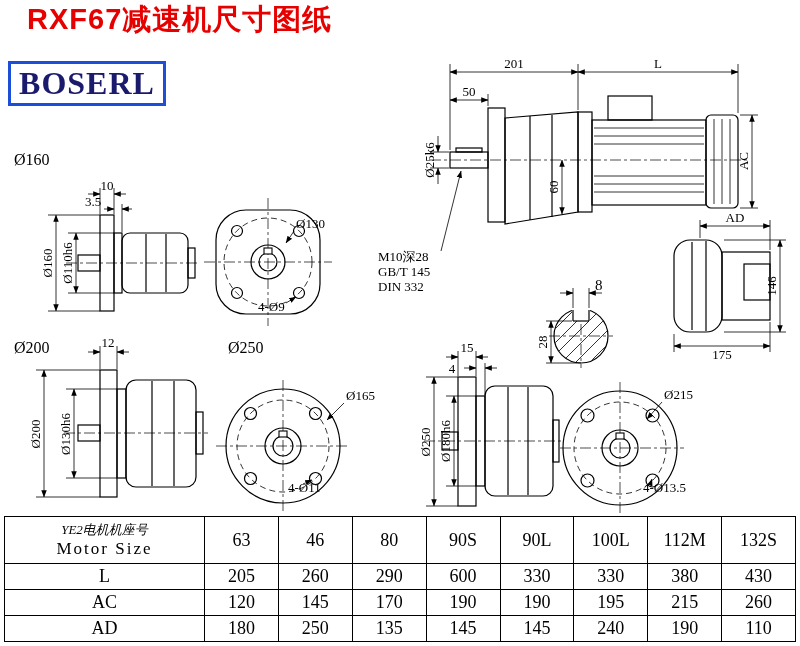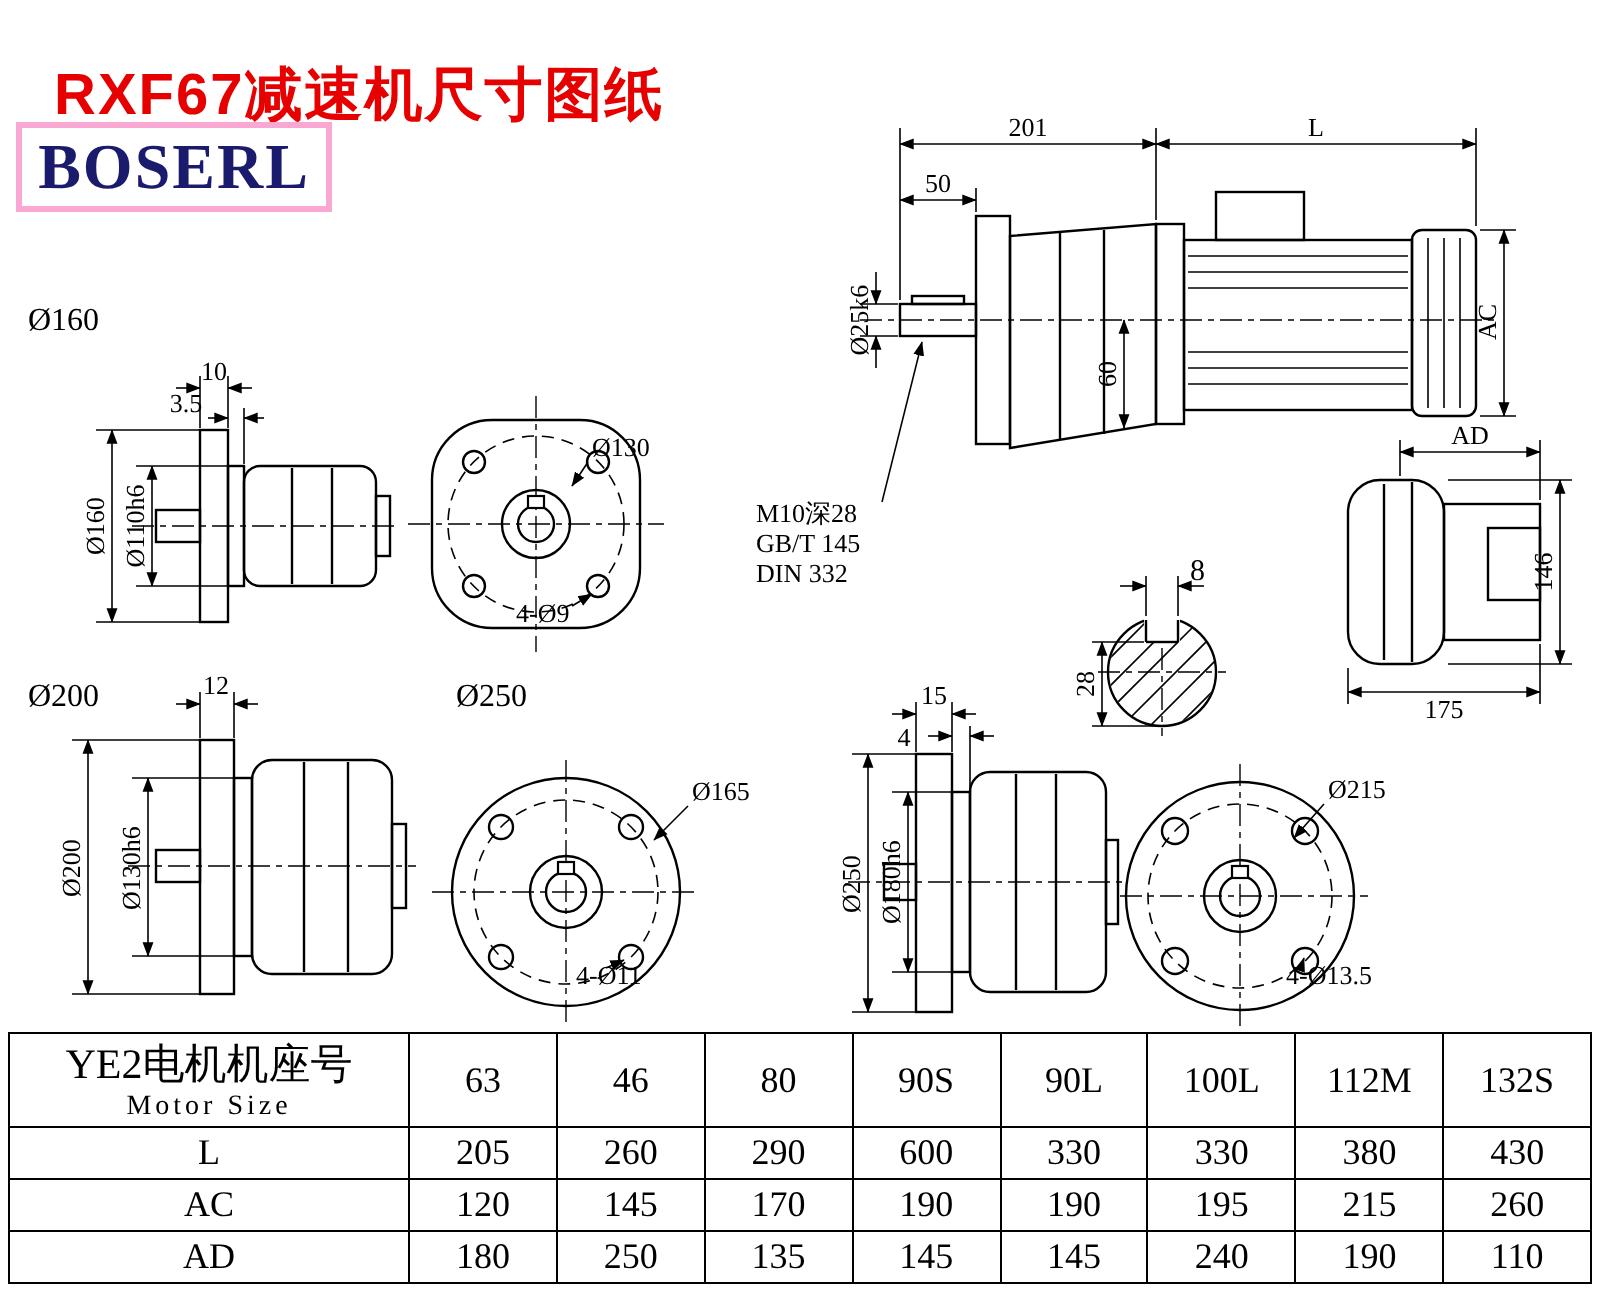--- a/index.html
+++ b/index.html
@@ -1,22 +1,22 @@
 <!DOCTYPE html>
 <html><head>
 <meta charset="utf-8">
 <style>
   * { margin:0; padding:0; box-sizing:border-box; }
   html,body { width:800px; height:646px; }
   body { position:relative; background:#fff; overflow:hidden; font-family:"Liberation Sans",sans-serif; }
 
-  #title { position:absolute; left:27px; top:28px; font-size:29px; font-weight:bold;
+  #title { position:absolute; left:27px; top:0; font-size:29px; font-weight:bold;
            color:#e60000; letter-spacing:1px; font-family:"Liberation Sans",sans-serif; }
   #logo  { position:absolute; left:8px; top:61px; width:158px; height:45px;
-           border:3px solid #f9a8d4; display:flex; align-items:center; justify-content:center;
+           border:3px solid #1d4ed8; display:flex; align-items:center; justify-content:center;
            font-family:"Liberation Serif",serif; font-weight:bold; font-size:32px;
            color:#1b1b6e; letter-spacing:1px; background:#fff; }
 
   #drawing { position:absolute; left:0; top:0; }
   .ln   { stroke:#000; stroke-width:1.2; fill:none; }
   .thin { stroke:#000; stroke-width:0.8; fill:none; }
   .cl   { stroke:#000; stroke-width:0.7; fill:none; stroke-dasharray:11 3 3 3; }
   .dash { stroke:#000; stroke-width:0.8; fill:none; stroke-dasharray:6 4; }
   .wfill{ fill:#fff; stroke:#000; stroke-width:1.1; }
   .wmask{ fill:#fff; stroke:none; }
@@ -24,22 +24,22 @@
   .dim    { font-size:13px; }
   .big    { font-size:15px; }
   .glabel { font-size:16px; }
 
   .size-table { position:absolute; left:4px; top:516px; width:792px;
                 border-collapse:collapse; table-layout:fixed;
                 font-family:"Liberation Serif",serif; }
   .size-table td { border:1px solid #000; text-align:center; vertical-align:middle;
                    font-size:18px; height:26px; padding:0; }
   .size-table tr.hd td { height:47px; }
-  .hd .cn { font-size:21px; }
-  .hd .en { font-size:14px; letter-spacing:2px; }
+  .hd .cn { font-size:13px;font-style:italic; }
+  .hd .en { font-size:17px; letter-spacing:2px; }
   col.c0 { width:200px; }
 </style>
 </head>
 <body>
 
 <svg id="drawing" width="800" height="515" viewBox="0 0 800 515">
   <defs>
     <marker id="ar" viewBox="0 0 10 10" refX="9.5" refY="5" markerWidth="9" markerHeight="9" orient="auto-start-reverse">
       <path d="M0 1.2 L10 5 L0 8.8 Z" fill="#000"></path>
     </marker>

